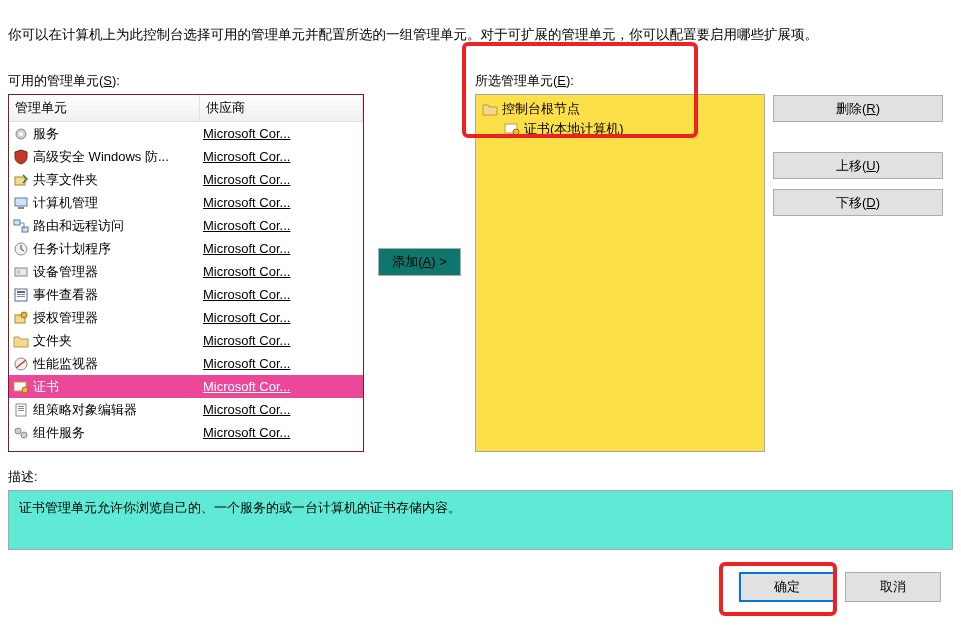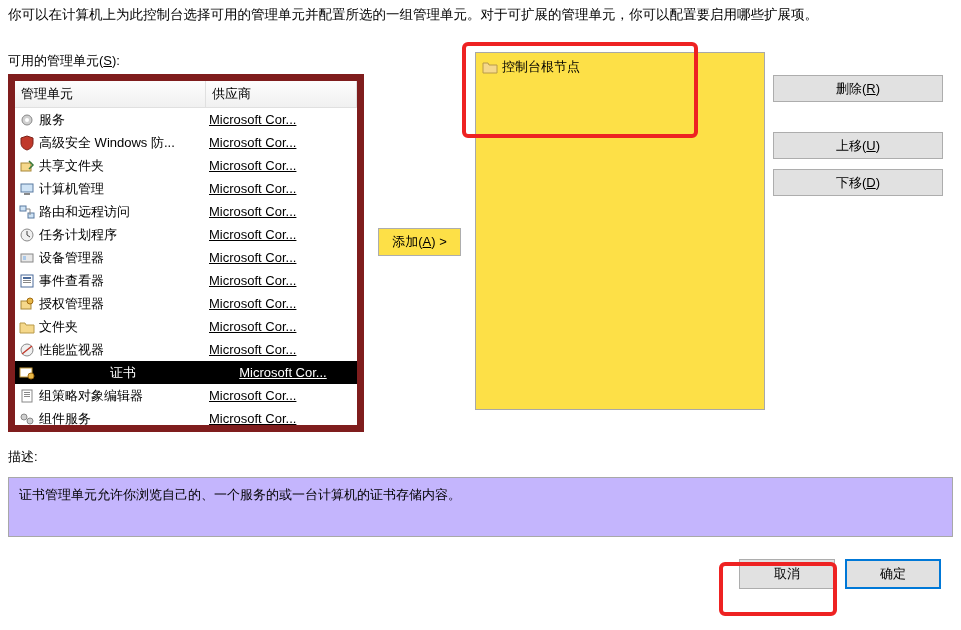--- a/index.html
+++ b/index.html
@@ -6,30 +6,30 @@
 body {
   font-family: "Microsoft YaHei", "Segoe UI", Tahoma, sans-serif;
   font-size: 13px;
   background: #fff;
   color: #000;
   width: 961px;
   height: 630px;
   overflow: hidden;
 }
 .container { padding: 6px 8px; }
-.intro { font-size: 13.5px; margin-bottom: 28px; }
+.intro { font-size: 13.5px; margin-bottom: 28px; margin-top: 20px; }
 .columns { display: flex; gap: 8px; }
 .col-available { width: 356px; }
 .col-middle { width: 95px; display: flex; align-items: center; justify-content: center; }
 .col-selected { width: 290px; }
 .col-buttons { width: 180px; }
 .label { font-size: 13px; margin-bottom: 4px; }
 .label u { text-decoration: underline; }
 .listbox {
-  border: 7px solid #7f1d1d;
+  border: 1px solid #7f1d1d;
   background: #fff;
   height: 358px;
   display: flex;
   flex-direction: column;
 }
 .list-header {
   display: flex;
   background: #fff;
   border-bottom: 1px solid #e0e0e0;
   font-size: 13px;
@@ -53,54 +53,54 @@
 .list-body::-webkit-scrollbar-button { height:17px; background:#f0f0f0; border:1px solid #c0c0c0;}
 .row {
   display: flex;
   align-items: center;
   height: 23px;
   font-size: 13px;
 }
 .row .icon { width: 18px; height: 16px; margin: 0 3px; display:flex; align-items:center; justify-content:center;}
 .row .name { width: 168px; white-space: nowrap; overflow: hidden; text-overflow: ellipsis;}
 .row .vendor { flex: 1; white-space: nowrap; overflow: hidden; text-overflow: ellipsis; padding-left:2px;text-decoration:underline;}
-.row.selected { background: #000000; color: #fff; text-align: center; }
+.row.selected { background: #ec4899; color: #fff; }
 .row.selected .name, .row.selected .vendor { color:#fff; }
 .btn {
   display: block;
   width: 170px;
   height: 27px;
   background: #e1e1e1;
   border: 1px solid #adadad;
   font-family: inherit;
   font-size: 13px;
   cursor: pointer;
   margin-bottom: 10px;
 }
 .btn-add {
   width: 83px; height: 28px;
-  background: #fde047; border:1px solid #adadad;
+  background: #0f766e; border:1px solid #adadad;
   font-family: inherit; font-size:13px; cursor:pointer;
 }
 .tree {
   border: 1px solid #a8a8a8;
   background: #fde047;
   height: 358px;
   padding: 4px;
 }
 .tree-node { display:flex; align-items:center; height:20px; font-size:13px; padding:1px 2px;}
 .tree-child { margin-left: 22px; }
 .tree-icon { width:16px; height:16px; margin-right:4px; display:flex;align-items:center;justify-content:center;}
 .desc-label { margin-top: 16px; font-size: 13px; }
 .desc-box {
   border: 1px solid #a8a8a8;
-  background: #c4b5fd;
+  background: #5eead4;
   height: 60px;
   padding: 8px 10px;
-  margin-top: 11px;
+  margin-top: 4px;
   font-size: 13px;
 }
 .bottom-row {
   display:flex; justify-content:flex-end; gap:10px;
   margin-top: 22px; padding-right: 12px;
 }
 .bottom-btn {
   width: 96px; height: 30px;
   background: #e1e1e1;
   border: 1px solid #adadad;
@@ -285,28 +285,40 @@
       </div>
     </div>
 
     <div class="col-middle">
       <button class="btn-add">
         <span>添加(</span><u>A</u><span>) &gt;</span>
       </button>
     </div>
 
     <div class="col-selected">
+      <div class="label">
+        <span>所选管理单元(</span><u>E</u><span>):</span>
+      </div>
       <div class="tree">
         <div class="tree-node">
           <span class="tree-icon">
             <svg width="16" height="14" viewBox="0 0 16 14">
                 <path d="M1 3h5l1 2h8v8H1z" fill="#f5d88b" stroke="#b89a4a"></path>
               </svg>
           </span>
           <span>控制台根节点</span>
+        </div>
+        <div class="tree-node tree-child">
+          <span class="tree-icon">
+            <svg width="16" height="14" viewBox="0 0 16 14">
+                <rect x="1" y="2" width="12" height="9" fill="#fff" stroke="#c49a3a"></rect>
+                <circle cx="12" cy="10" r="3" fill="#e8b848" stroke="#a06a10"></circle>
+              </svg>
+          </span>
+          <span>证书(本地计算机)</span>
         </div>
       </div>
     </div>
 
     <div class="col-buttons">
       <div class="gap-btns-top"></div>
       <div style="height:20px"></div>
       <button class="btn">
         <span>删除(</span><u>R</u><span>)</span>
       </button>
@@ -320,19 +332,19 @@
       <div class="gap-btns-end"></div>
     </div>
   </div>
 
   <div class="desc-label">描述:</div>
   <div class="desc-box">
     <span>证书管理单元允许你浏览自己的、一个服务的或一台计算机的证书存储内容。</span>
   </div>
 
   <div class="bottom-row">
+    <button class="bottom-btn default">确定</button>
     <button class="bottom-btn">取消</button>
-    <button class="bottom-btn default">确定</button>
   </div>
 
   <div class="hl-red hl1"></div>
   <div class="hl-red hl2"></div>
 </div>
 
 </body></html>

